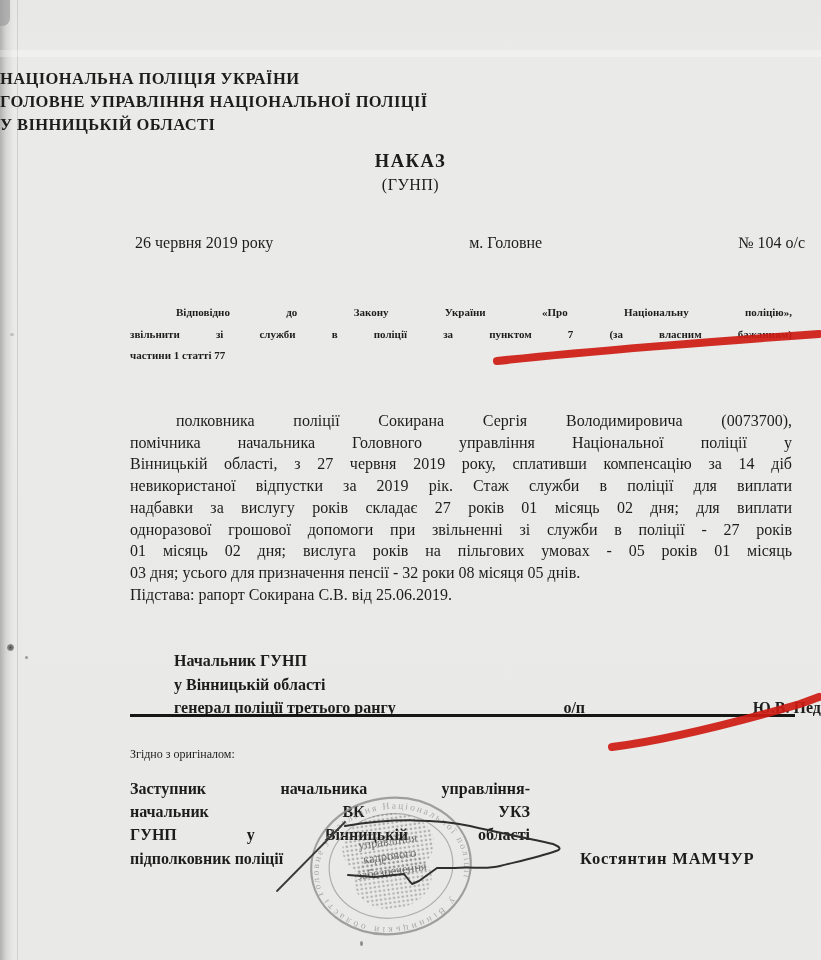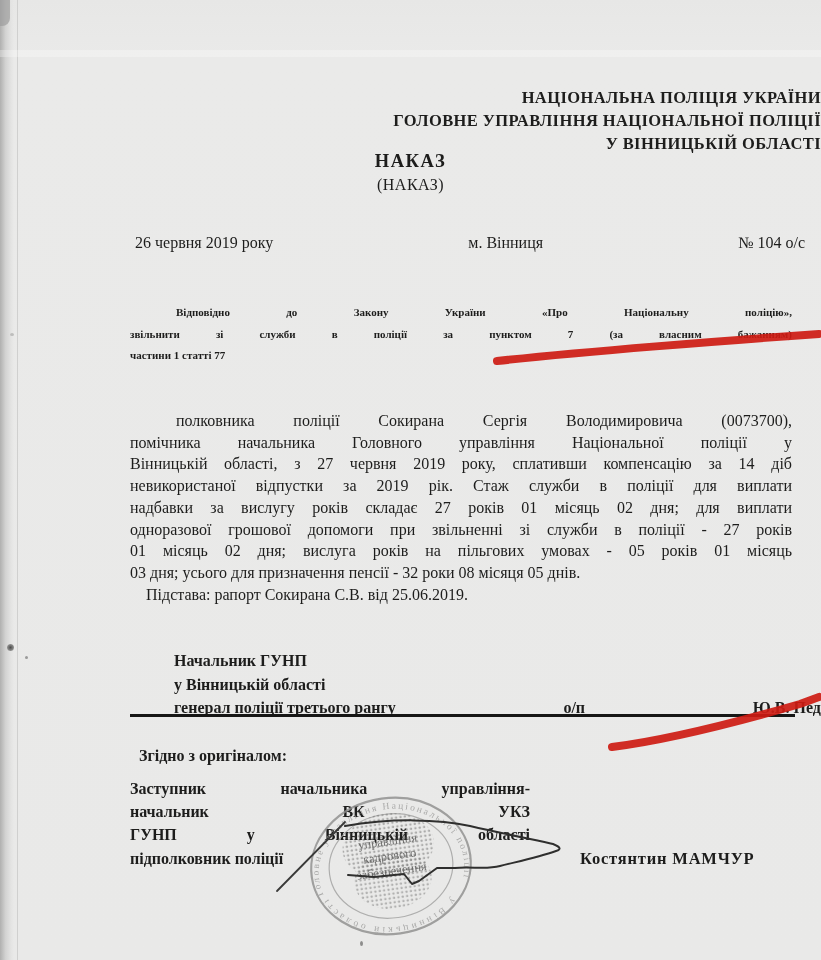--- a/index.html
+++ b/index.html
@@ -20,43 +20,43 @@
     background:linear-gradient(90deg,#b0b0af 0%,#d3d3d2 40%,#e4e4e3 80%,rgba(233,233,232,0) 100%);}
   .corner-blob{position:absolute;left:0;top:0;width:10px;height:26px;background:#9d9d9c;border-radius:0 0 8px 0;opacity:.7;}
   .crease-v{position:absolute;left:17px;top:0;width:1px;height:100%;background:#d0d0cf;}
   .band{position:absolute;left:0;top:50px;width:100%;height:7px;background:rgba(255,255,255,.28);}
   .speck{position:absolute;border-radius:50%;}
   .speck.s1{left:7px;top:644px;width:7px;height:7px;background:radial-gradient(circle,#4d4d4c 0%,#8a8a89 60%,transparent 100%);}
   .speck.s2{left:25px;top:656px;width:3px;height:3px;background:#9a9a99;}
   .speck.s3{left:360px;top:941px;width:3px;height:5px;background:#8d8d8c;}
   .speck.s4{left:10px;top:333px;width:4px;height:3px;background:#bdbdbc;}
 
-  .hdr{position:absolute;left:0;width:100%;text-align:right;font-weight:700;
-    font-size:16.5px;line-height:23px;letter-spacing:.4px;margin-top:19px;}
+  .hdr{position:absolute;left:0;width:100%;text-align:left;font-weight:700;
+    font-size:16.5px;line-height:23px;letter-spacing:.4px;}
   .doc-title{position:absolute;left:0;width:100%;top:151px;text-align:center;
     font-weight:700;font-size:18.5px;letter-spacing:1.5px;}
   .doc-subtitle{position:absolute;left:0;width:100%;top:176px;text-align:center;
     font-size:16px;letter-spacing:.5px;}
 
   .meta-row{position:absolute;left:135px;top:234px;width:670px;display:flex;
     justify-content:space-between;font-size:16px;gap:7px;}
 
   .para{position:absolute;left:130px;width:662px;font-size:16px;line-height:21.7px;}
   .para.bold{font-weight:700;font-size:11px;}
   .jline{text-align:justify;text-align-last:justify;}
   .jline.last{text-align-last:left;}
   .jline.first{text-indent:46px;}
-  .basis{position:absolute;left:130px;top:586px;width:662px;font-size:16px;margin-left:16px;}
+  .basis{position:absolute;left:130px;top:586px;width:662px;font-size:16px;}
 
   .sig1{position:absolute;left:130px;top:649px;width:662px;font-weight:700;
     font-size:16px;line-height:23.5px;margin-left:44px;}
   .sig1-row{display:flex;justify-content:space-between;align-items:baseline;}
   .sig-underline{position:absolute;left:130px;top:714px;width:665px;height:2.5px;background:#161615;}
 
-  .certified{position:absolute;left:139px;top:747px;width:400px;font-weight:700;font-size:16px;}
+  .certified{position:absolute;left:130px;top:747px;width:400px;font-weight:400;font-size:12px;}
 
   .sig2{position:absolute;left:130px;top:777px;width:400px;font-weight:700;
     font-size:16px;line-height:23.2px;}
   .certifier-name{position:absolute;left:580px;top:849px;font-weight:700;
     font-size:16.5px;letter-spacing:.8px;}
 
   .stamp-svg{position:absolute;left:278px;top:782px;pointer-events:none;}
   .overlay-svg{position:absolute;left:0;top:0;pointer-events:none;}
 </style>
 </head>
@@ -71,25 +71,25 @@
   <div class="speck s1"></div>
   <div class="speck s2"></div>
   <div class="speck s3"></div>
   <div class="speck s4"></div>
 
   <div class="hdr" style="top:67px">НАЦІОНАЛЬНА ПОЛІЦІЯ УКРАЇНИ</div>
   <div class="hdr" style="top:90px">ГОЛОВНЕ УПРАВЛІННЯ НАЦІОНАЛЬНОЇ ПОЛІЦІЇ</div>
   <div class="hdr" style="top:113px">У ВІННИЦЬКІЙ ОБЛАСТІ</div>
 
   <div class="doc-title">НАКАЗ</div>
-  <div class="doc-subtitle">(НАКАЗ)</div>
+  <div class="doc-subtitle">(ГУНП)</div>
 
   <div class="meta-row">
     <span>26 червня 2019 року</span>
-    <span>м. Вінниця</span>
+    <span>м. Головне</span>
     <span>№ 104 о/с</span>
   </div>
 
   <div class="para bold" style="top:302px">
       <div class="jline first">Відповідно до Закону України «Про Національну поліцію»,</div>
       <div class="jline">звільнити зі служби в поліції за пунктом 7 (за власним бажанням)</div>
       <div class="jline last">частини 1 статті 77</div>
     </div>
 
   <div class="para" style="top:410px">

